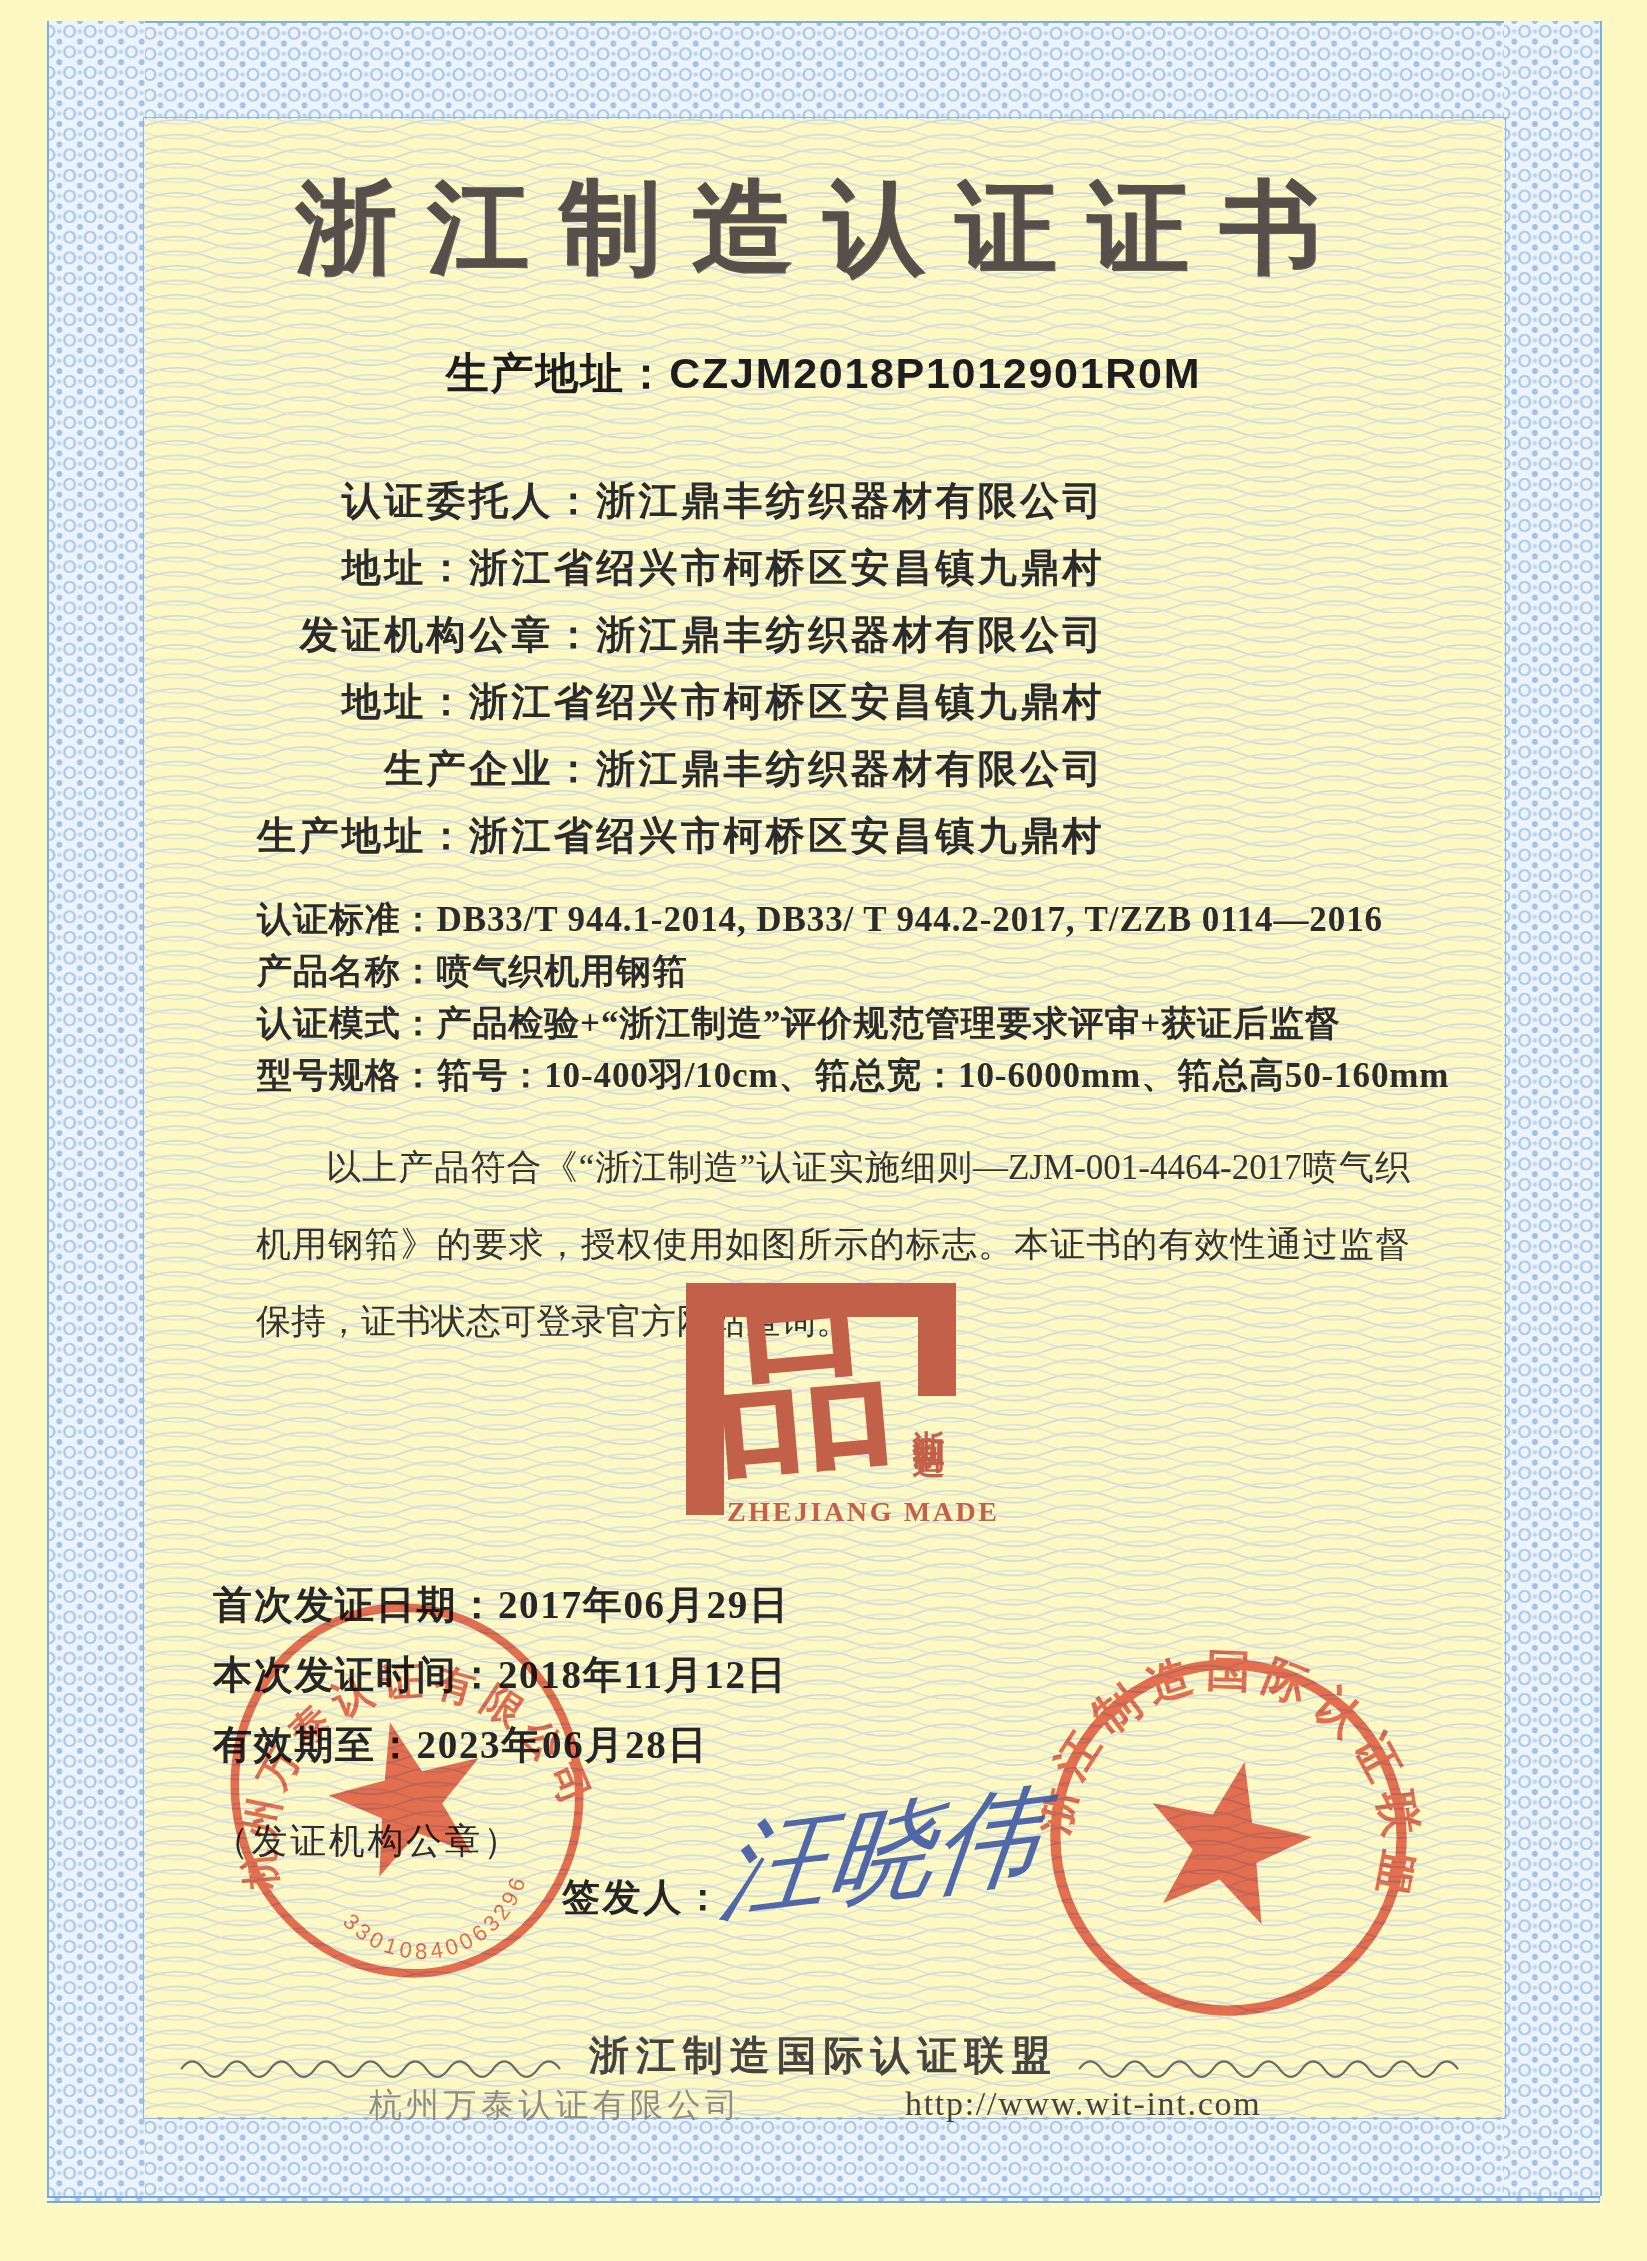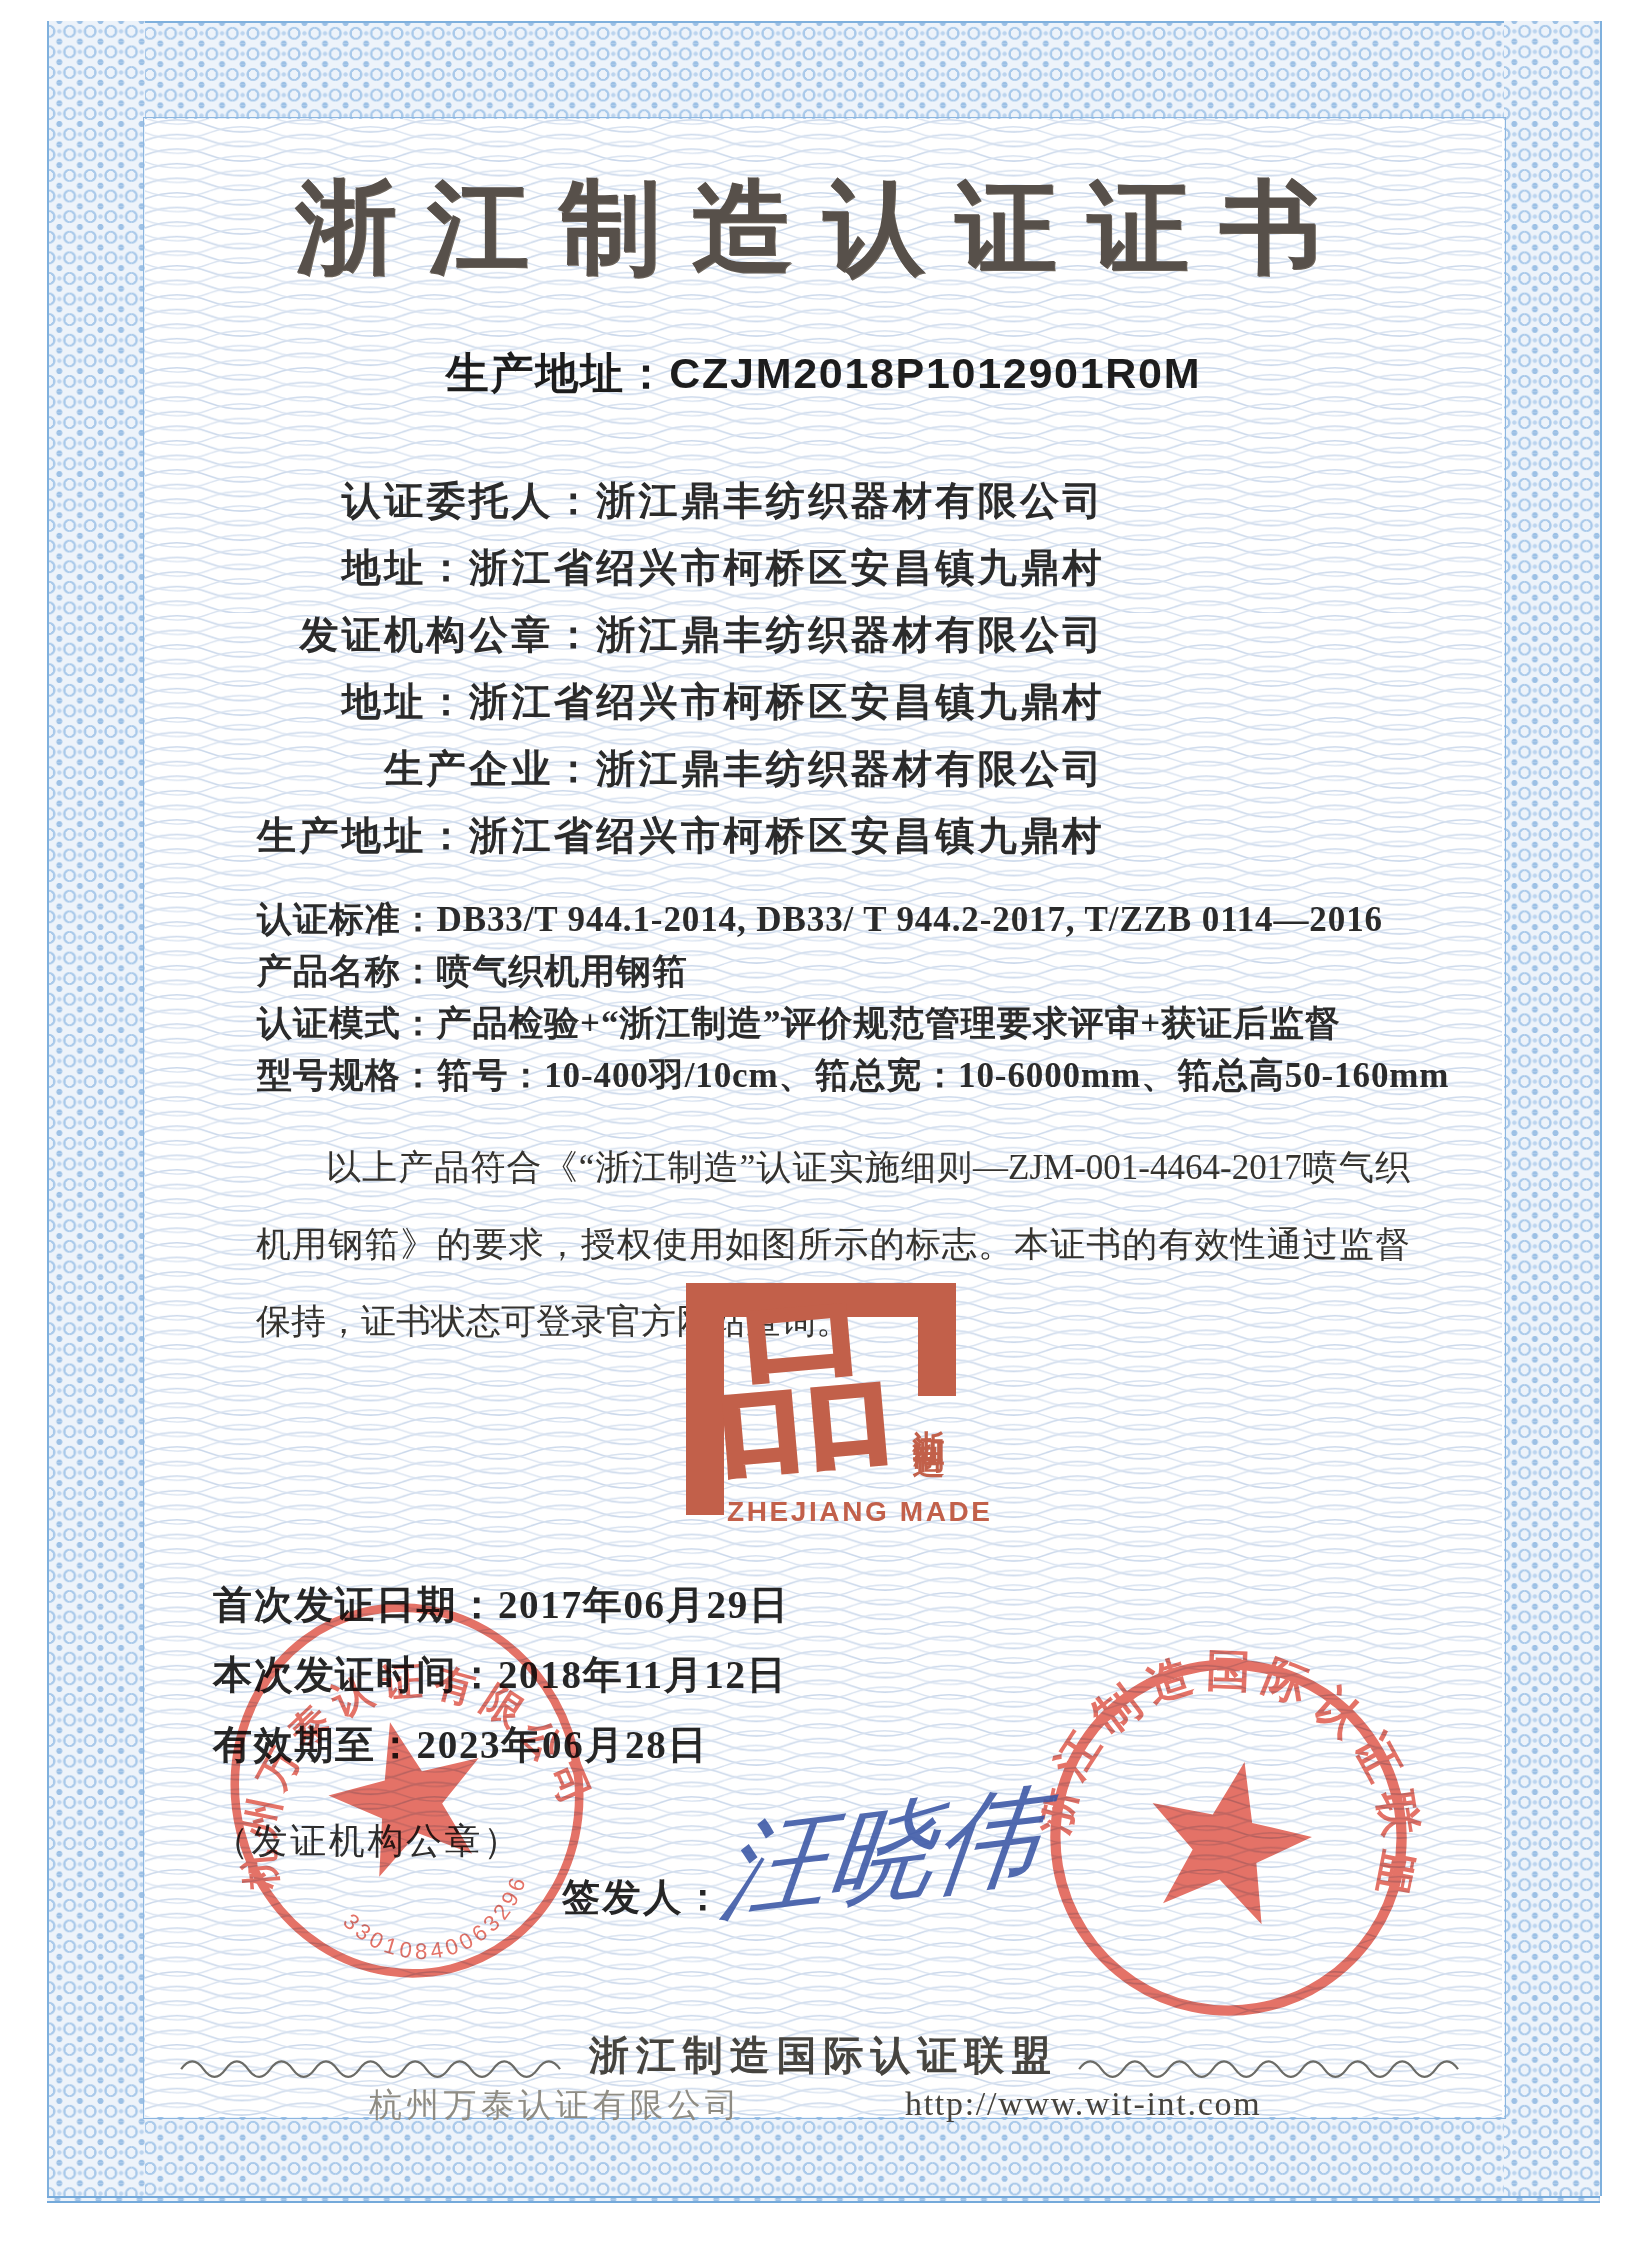--- a/index.html
+++ b/index.html
@@ -1,19 +1,19 @@
 <!DOCTYPE html>
 <html style="font-size:13.7px"><head>
 <meta charset="utf-8">
 <style>
   html,body{margin:0;padding:0;background:#888;}
   .page{
     position:relative;
     width:1647px;height:2261px;
-    background:#ffffff;
+    background:#fef9c3;
     overflow:hidden;
     font-family:"Liberation Serif", serif;
   }
   
   .lace{
     position:absolute;
     background-color:#edf3fa;
     background-image:
       radial-gradient(circle at 50% 0%,   #9cc0e5 2.6px, transparent 3.4px),
       radial-gradient(circle at 50% 100%, #9cc0e5 2.6px, transparent 3.4px),
@@ -62,21 +62,21 @@
     font-size:176px;line-height:197px;color:#c2604a;font-weight:700;
     transform:rotate(-5deg);
   }
   .logo .side{
     position:absolute;left:221px;top:122px;
     writing-mode:vertical-rl;font-size:32px;font-weight:700;color:#c2604a;
     letter-spacing:5.1px;
   }
   .logo .caption{
     position:absolute;left:41px;top:213px;width:228px;
-    font-family:Liberation Sans, sans-serif;
+    font-family:Liberation Serif, serif;
     font-size:28px;font-weight:700;color:#c2604a;letter-spacing:2.6px;white-space:nowrap;
   }
   
   .dates{position:absolute;left:213px;top:1578px;z-index:2;}
   .dates .row{height:70px;font-size:39px;font-weight:700;color:#262626;letter-spacing:1.7px;}
   .sealnote{position:absolute;left:213px;top:1817px;font-size:36px;color:#2e2e2e;letter-spacing:2.6px;z-index:2;}
   .signer{position:absolute;left:562px;top:1872px;font-size:38px;font-weight:700;color:#262626;letter-spacing:2.6px;z-index:2;}
   .signature{
     position:absolute;left:721px;top:1777px;width:403px;z-index:4;
     font-size:107px;color:#3a56a5;font-style:italic;

